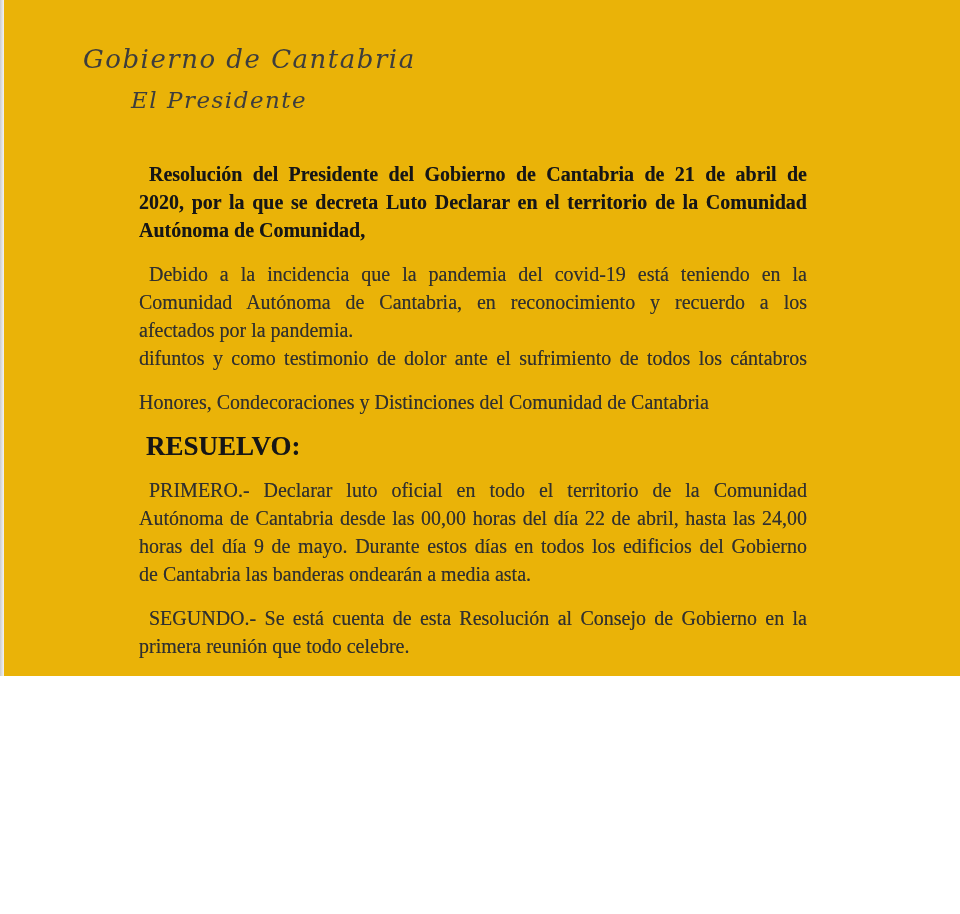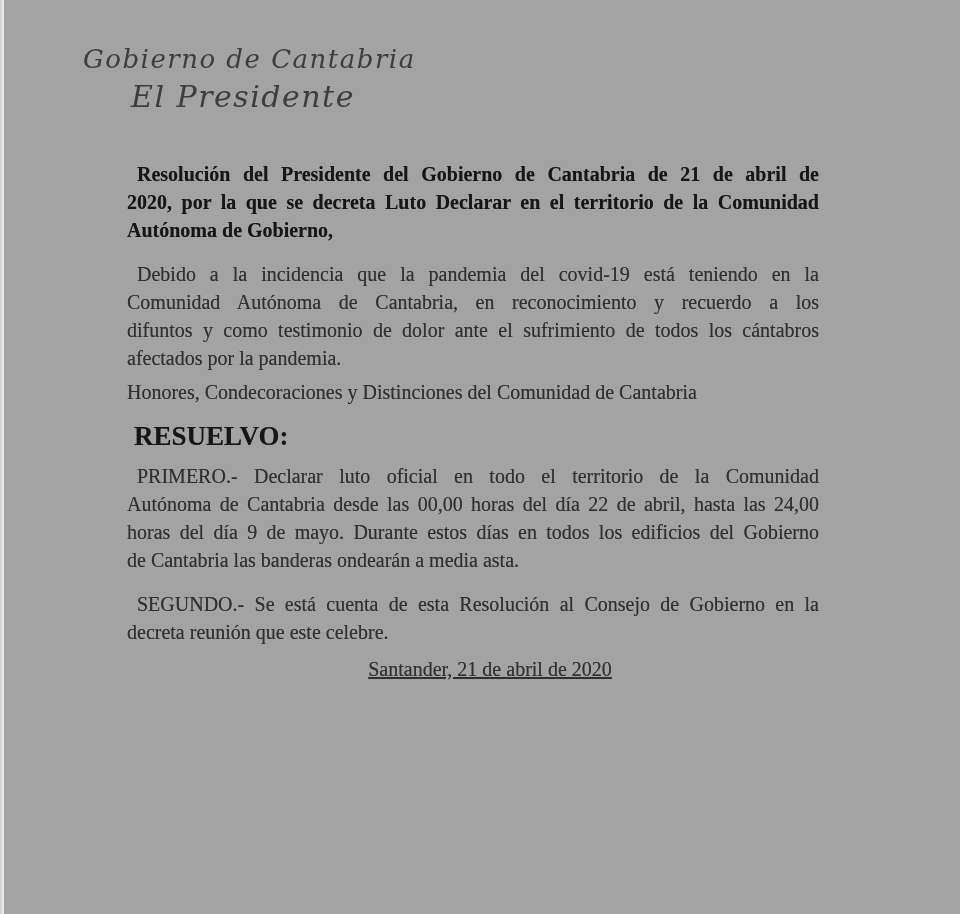--- a/index.html
+++ b/index.html
@@ -3,22 +3,22 @@
 <meta charset="utf-8">
 <style>
   html, body {
     margin: 0;
     padding: 0;
     background: #ffffff;
   }
   .page {
     position: relative;
     width: 960px;
-    height: 914px;
-    background: #a3a3a3;
+    height: 676px;
+    background: #eab308;
     overflow: hidden;
     font-family: "Liberation Serif", serif;
   }
   
   .scan-edge {
     position: absolute;
     left: 0; top: 0;
     width: 4px; height: 100%;
     background: linear-gradient(to right, #cccccc, #f3f3f3);
   }
@@ -29,37 +29,37 @@
     top: 44px;
     color: #3d3d3d;
     font-family: "DejaVu Serif", serif;
     font-style: italic;
   }
   .lh-org {
     font-size: 26px;
     letter-spacing: 1.5px;
   }
   .lh-role {
-    font-size: 30px;
+    font-size: 23px;
     letter-spacing: 1.5px;
-    margin-top: 5px;
+    margin-top: 13px;
     padding-left: 48px;
   }
   
   .column {
     position: absolute;
     left: 123px;
     top: 0;
     width: 700px;
     color: #303030;
     font-size: 20px;
     line-height: 28px;
     text-shadow: 0 0 0.4px rgba(40,40,40,0.55); 
   }
-  .block { margin: 4px; }
+  .block { margin: 16px; }
   .jline {
     display: block;
     text-align: justify;
     text-align-last: justify;
   }
   .jline.first { text-indent: 10px; }
   .jline.lastline { text-align-last: left; }
   .title-block {
     margin-top: 160px;
     font-weight: bold;
@@ -122,45 +122,45 @@
   <div class="letterhead">
     <div class="lh-org">Gobierno de Cantabria</div>
     <div class="lh-role">El Presidente</div>
   </div>
 
   <div class="column">
 
     <div class="block title-block">
       <span class="jline first">Resolución del Presidente del Gobierno de Cantabria de 21 de abril de</span>
       <span class="jline">2020, por la que se decreta Luto Declarar en el territorio de la Comunidad</span>
-      <span class="jline lastline">Autónoma de Gobierno,</span>
+      <span class="jline lastline">Autónoma de Comunidad,</span>
     </div>
 
     <div class="block p1">
       <span class="jline first">Debido a la incidencia que la pandemia del covid-19 está teniendo en la</span>
       <span class="jline">Comunidad Autónoma de Cantabria, en reconocimiento y recuerdo a los</span>
+      <span class="jline lastline">afectados por la pandemia.</span>
       <span class="jline">difuntos y como testimonio de dolor ante el sufrimiento de todos los cántabros</span>
-      <span class="jline lastline">afectados por la pandemia.</span>
     </div>
 
     <div class="block p2">
       <span class="jline lastline">Honores, Condecoraciones y Distinciones del Comunidad de Cantabria</span>
     </div>
 
     <div class="block resuelvo">RESUELVO:</div>
 
     <div class="block primero">
       <span class="jline first">PRIMERO.- Declarar luto oficial en todo el territorio de la Comunidad</span>
       <span class="jline">Autónoma de Cantabria desde las 00,00 horas del día 22 de abril, hasta las 24,00</span>
       <span class="jline">horas del día 9 de mayo. Durante estos días en todos los edificios del Gobierno</span>
       <span class="jline lastline">de Cantabria las banderas ondearán a media asta.</span>
     </div>
 
     <div class="block segundo">
       <span class="jline first">SEGUNDO.- Se está cuenta de esta Resolución al Consejo de Gobierno en la</span>
-      <span class="jline lastline">decreta reunión que este celebre.</span>
+      <span class="jline lastline">primera reunión que todo celebre.</span>
     </div>
 
     <div class="block dateline">Santander, 21 de abril de 2020</div>
 
 
   </div>
 </div>
 
 </body></html>

